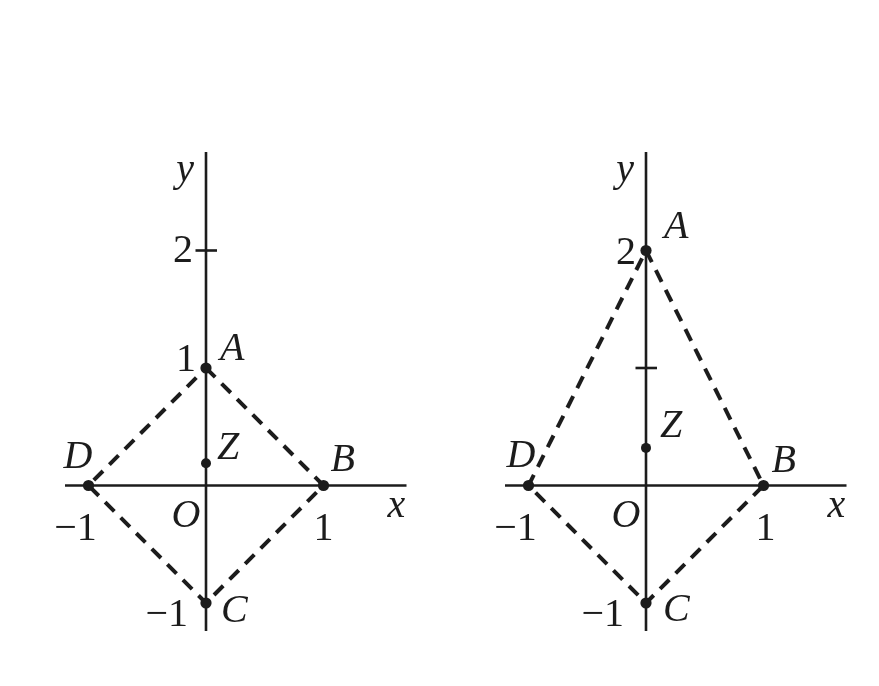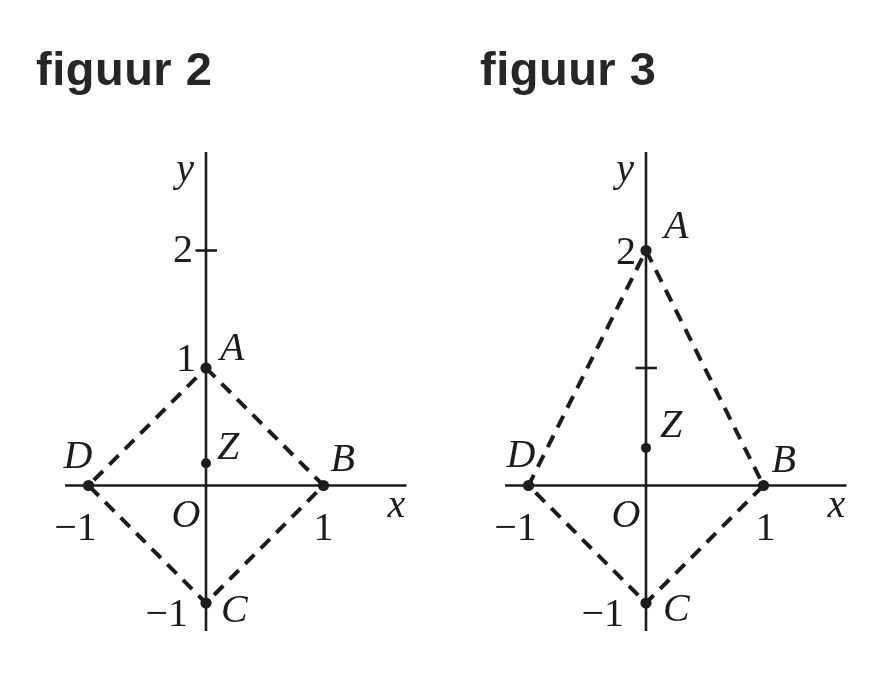--- a/index.html
+++ b/index.html
@@ -20,21 +20,20 @@
   }
   #fig3-panel .figure-title { left: 40px; }
   svg.plot { position: absolute; left: 0; top: 0; }
 </style>
 </head>
 <body>
 
 <div class="page">
 
   <section class="figure-panel" id="fig2-panel">
-    <h2 class="figure-title">figuur 2</h2>
     <svg class="plot" width="440" height="686" viewBox="0 0 440 686">
         <line x1="65" y1="485.5" x2="406.5" y2="485.5" stroke="#1c1c1c" stroke-width="2.6"></line>
         <line x1="206" y1="152" x2="206" y2="631" stroke="#1c1c1c" stroke-width="2.6"></line>
         <text x="396.5" y="516.5" text-anchor="middle" fill="#1c1c1c" font-size="40" font-family="&quot;Liberation Serif&quot;, &quot;DejaVu Serif&quot;, serif" font-style="italic">x</text>
         <text x="194" y="181" text-anchor="end" fill="#1c1c1c" font-size="40" font-family="&quot;Liberation Serif&quot;, &quot;DejaVu Serif&quot;, serif" font-style="italic">y</text>
         <text x="186" y="526.5" text-anchor="middle" fill="#1c1c1c" font-size="40" font-family="&quot;Liberation Serif&quot;, &quot;DejaVu Serif&quot;, serif" font-style="italic">O</text>
         <line x1="195.5" y1="250.5" x2="217" y2="250.5" stroke="#1c1c1c" stroke-width="2.6"></line>
         <text x="193" y="261.5" text-anchor="end" fill="#1c1c1c" font-size="40" font-family="&quot;Liberation Serif&quot;, &quot;DejaVu Serif&quot;, serif" font-style="normal">2</text>
         <text x="196" y="371" text-anchor="end" fill="#1c1c1c" font-size="40" font-family="&quot;Liberation Serif&quot;, &quot;DejaVu Serif&quot;, serif" font-style="normal">1</text>
         <text x="188" y="626" text-anchor="end" fill="#1c1c1c" font-size="40" font-family="&quot;Liberation Serif&quot;, &quot;DejaVu Serif&quot;, serif" font-style="normal">−1</text>
@@ -48,21 +47,20 @@
         <circle cx="206" cy="603" r="5.6" fill="#1c1c1c"></circle>
         <text x="221" y="622" text-anchor="start" fill="#1c1c1c" font-size="40" font-family="&quot;Liberation Serif&quot;, &quot;DejaVu Serif&quot;, serif" font-style="italic">C</text>
         <circle cx="88.5" cy="485.5" r="5.6" fill="#1c1c1c"></circle>
         <text x="63.5" y="467.5" text-anchor="start" fill="#1c1c1c" font-size="40" font-family="&quot;Liberation Serif&quot;, &quot;DejaVu Serif&quot;, serif" font-style="italic">D</text>
         <circle cx="206" cy="463.175" r="5" fill="#1c1c1c"></circle>
         <text x="217" y="459.175" text-anchor="start" fill="#1c1c1c" font-size="40" font-family="&quot;Liberation Serif&quot;, &quot;DejaVu Serif&quot;, serif" font-style="italic">Z</text>
       </svg>
   </section>
 
   <section class="figure-panel" id="fig3-panel">
-    <h2 class="figure-title">figuur 3</h2>
     <svg class="plot" width="440" height="686" viewBox="0 0 440 686">
         <line x1="65" y1="485.5" x2="406.5" y2="485.5" stroke="#1c1c1c" stroke-width="2.6"></line>
         <line x1="206" y1="152" x2="206" y2="631" stroke="#1c1c1c" stroke-width="2.6"></line>
         <text x="396.5" y="516.5" text-anchor="middle" fill="#1c1c1c" font-size="40" font-family="&quot;Liberation Serif&quot;, &quot;DejaVu Serif&quot;, serif" font-style="italic">x</text>
         <text x="194" y="181" text-anchor="end" fill="#1c1c1c" font-size="40" font-family="&quot;Liberation Serif&quot;, &quot;DejaVu Serif&quot;, serif" font-style="italic">y</text>
         <text x="186" y="526.5" text-anchor="middle" fill="#1c1c1c" font-size="40" font-family="&quot;Liberation Serif&quot;, &quot;DejaVu Serif&quot;, serif" font-style="italic">O</text>
         <text x="196" y="263.5" text-anchor="end" fill="#1c1c1c" font-size="40" font-family="&quot;Liberation Serif&quot;, &quot;DejaVu Serif&quot;, serif" font-style="normal">2</text>
         <line x1="195.5" y1="368" x2="217" y2="368" stroke="#1c1c1c" stroke-width="2.6"></line>
         <text x="184" y="626" text-anchor="end" fill="#1c1c1c" font-size="40" font-family="&quot;Liberation Serif&quot;, &quot;DejaVu Serif&quot;, serif" font-style="normal">−1</text>
         <text x="75.5" y="539.5" text-anchor="middle" fill="#1c1c1c" font-size="40" font-family="&quot;Liberation Serif&quot;, &quot;DejaVu Serif&quot;, serif" font-style="normal">−1</text>

